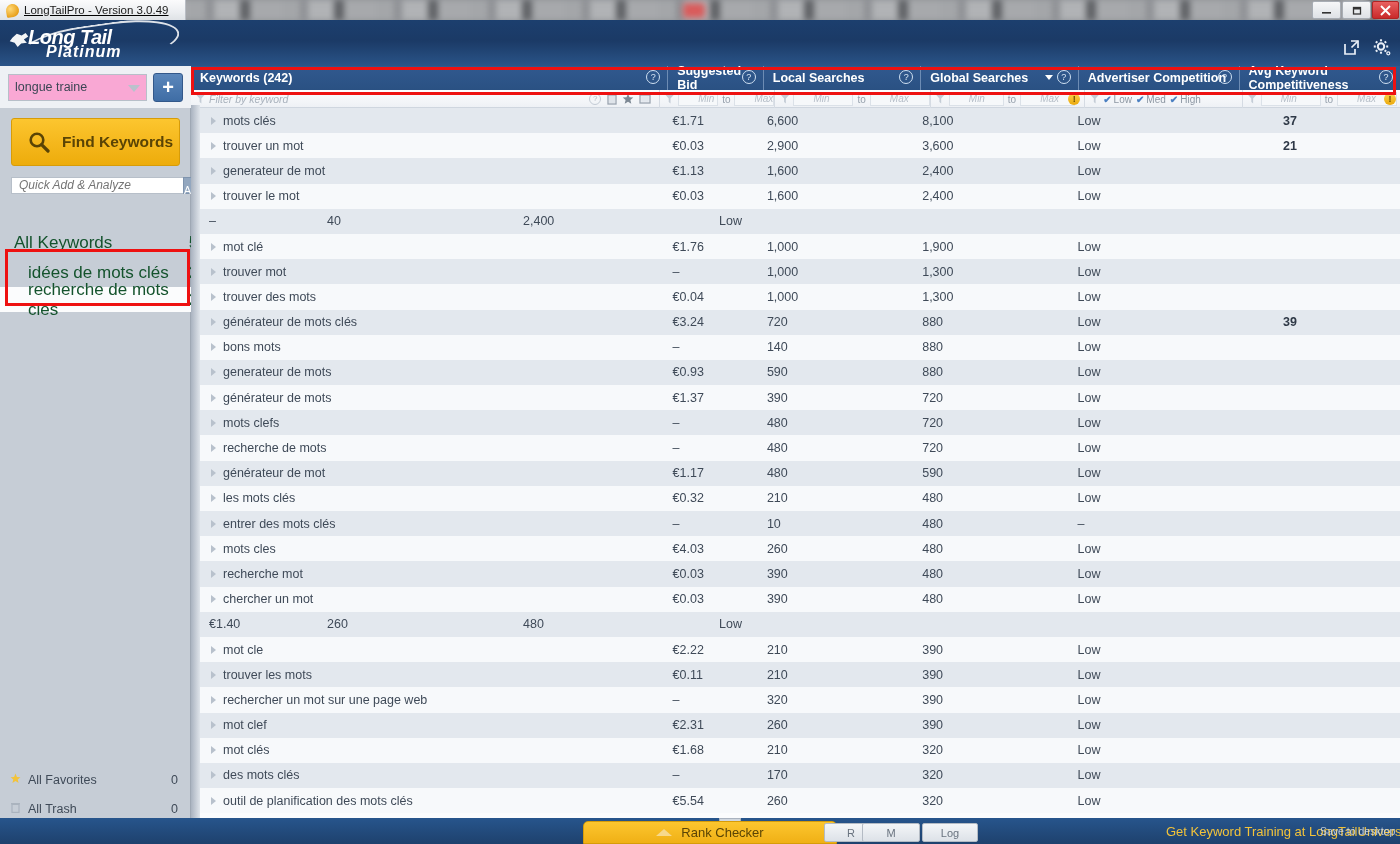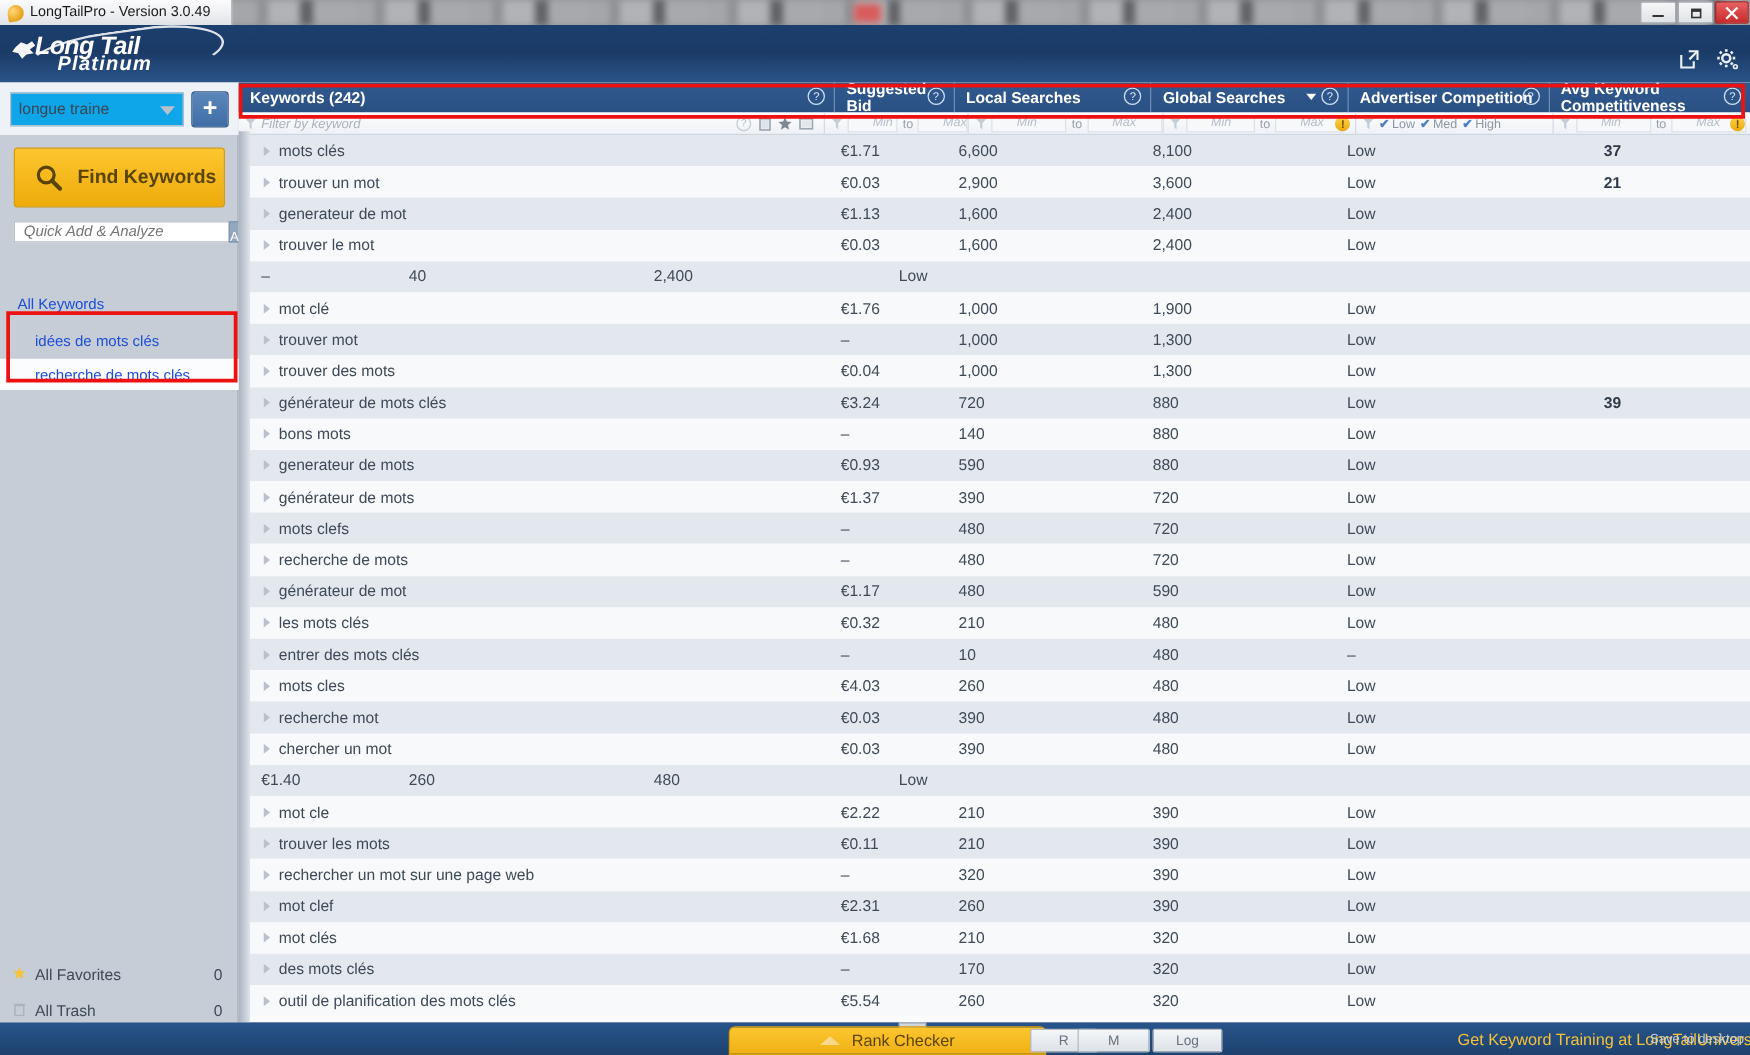--- a/index.html
+++ b/index.html
@@ -34,20 +34,21 @@
 
   
   #app-window {
     position:absolute; left:0; top:0; width:1400px; height:844px;
   }
   #titlebar-wrap{
     position:absolute; left:0; top:0; width:186px; height:20px;
     background: linear-gradient(180deg,#fbfbfc 0%,#eceef1 60%,#dfe2e6 100%);
     display:flex; align-items:center; gap:5px; padding-left:6px;
     border-right:1px solid #b9bdc4;
+    text-decoration:underline;
   }
   #app-icon {
     width:13px; height:13px; flex:none;
     background:radial-gradient(circle at 35% 35%,#ffd978,#e8a11c 70%,#c57f06);
     border-radius:50% 50% 50% 10%;
     transform:rotate(-10deg);
   }
   #title-text { font-size:11.5px; color:#1a1a1a; white-space:nowrap; }
 
   .winbtn {
@@ -106,21 +107,21 @@
     position:absolute; left:0; top:66px; width:191px; height:758px;
     background:#c6cdd6;
     border-right:1px solid #9fa8b4;
   }
   #kw-select-row {
     position:absolute; left:0; top:0; width:191px; height:42px;
     background:#eef1f5; display:flex; align-items:center; padding:0 8px;
     gap:6px;
   }
   #kw-select {
-    flex:1; height:27px; background:#0ea5e9; border:1px solid #b7bfc9;
+    flex:1; height:27px; background:#f9a8d4; border:1px solid #b7bfc9;
     display:flex; align-items:center; padding:0 6px;
     font-size:12.5px; color:#3b4654; position:relative;
   }
   #kw-select-caret{
     position:absolute; right:6px; top:10px;
     width:0;height:0;border-left:6px solid transparent;border-right:6px solid transparent;
     border-top:7px solid #b9c2cc;
   }
   #kw-add-btn {
     width:30px;height:29px; background:linear-gradient(180deg,#5b87bb,#3f6da5);
@@ -143,21 +144,21 @@
     flex:1; background:#fff; border:1px solid #b7bfc9; border-right:none;
     font-size:12px; font-style:italic; color:#9aa4b0;
     padding:0 7px; line-height:25px; font-family:"Liberation Sans",sans-serif;
   }
   #quickadd-btn {
     width:31px; background:#93a7bf; border:1px solid #7f94ae;
     color:#fff; font-size:10.5px; text-align:center; line-height:25px;
   }
   .side-row {
     position:absolute; left:0; width:217px; height:25px;
-    display:flex; align-items:center; font-size:12px; color:#1d4ed8;
+    display:flex; align-items:center; font-size:17px; color:#14532d;
   }
   .side-row .lbl { flex:1; }
   .side-row .cnt { padding-right:0; }
   #row-all-keywords { top:164px; padding-left:14px; }
   #row-idees      { top:194px; padding-left:28px; }
   #row-recherche  { top:221px; padding-left:28px; background:#fbfcfd; }
   #red-box-sidebar {
     position:absolute; left:5px; top:183px; width:185px; height:57px;
     border:3px solid #ee1111; pointer-events:none;
   }

